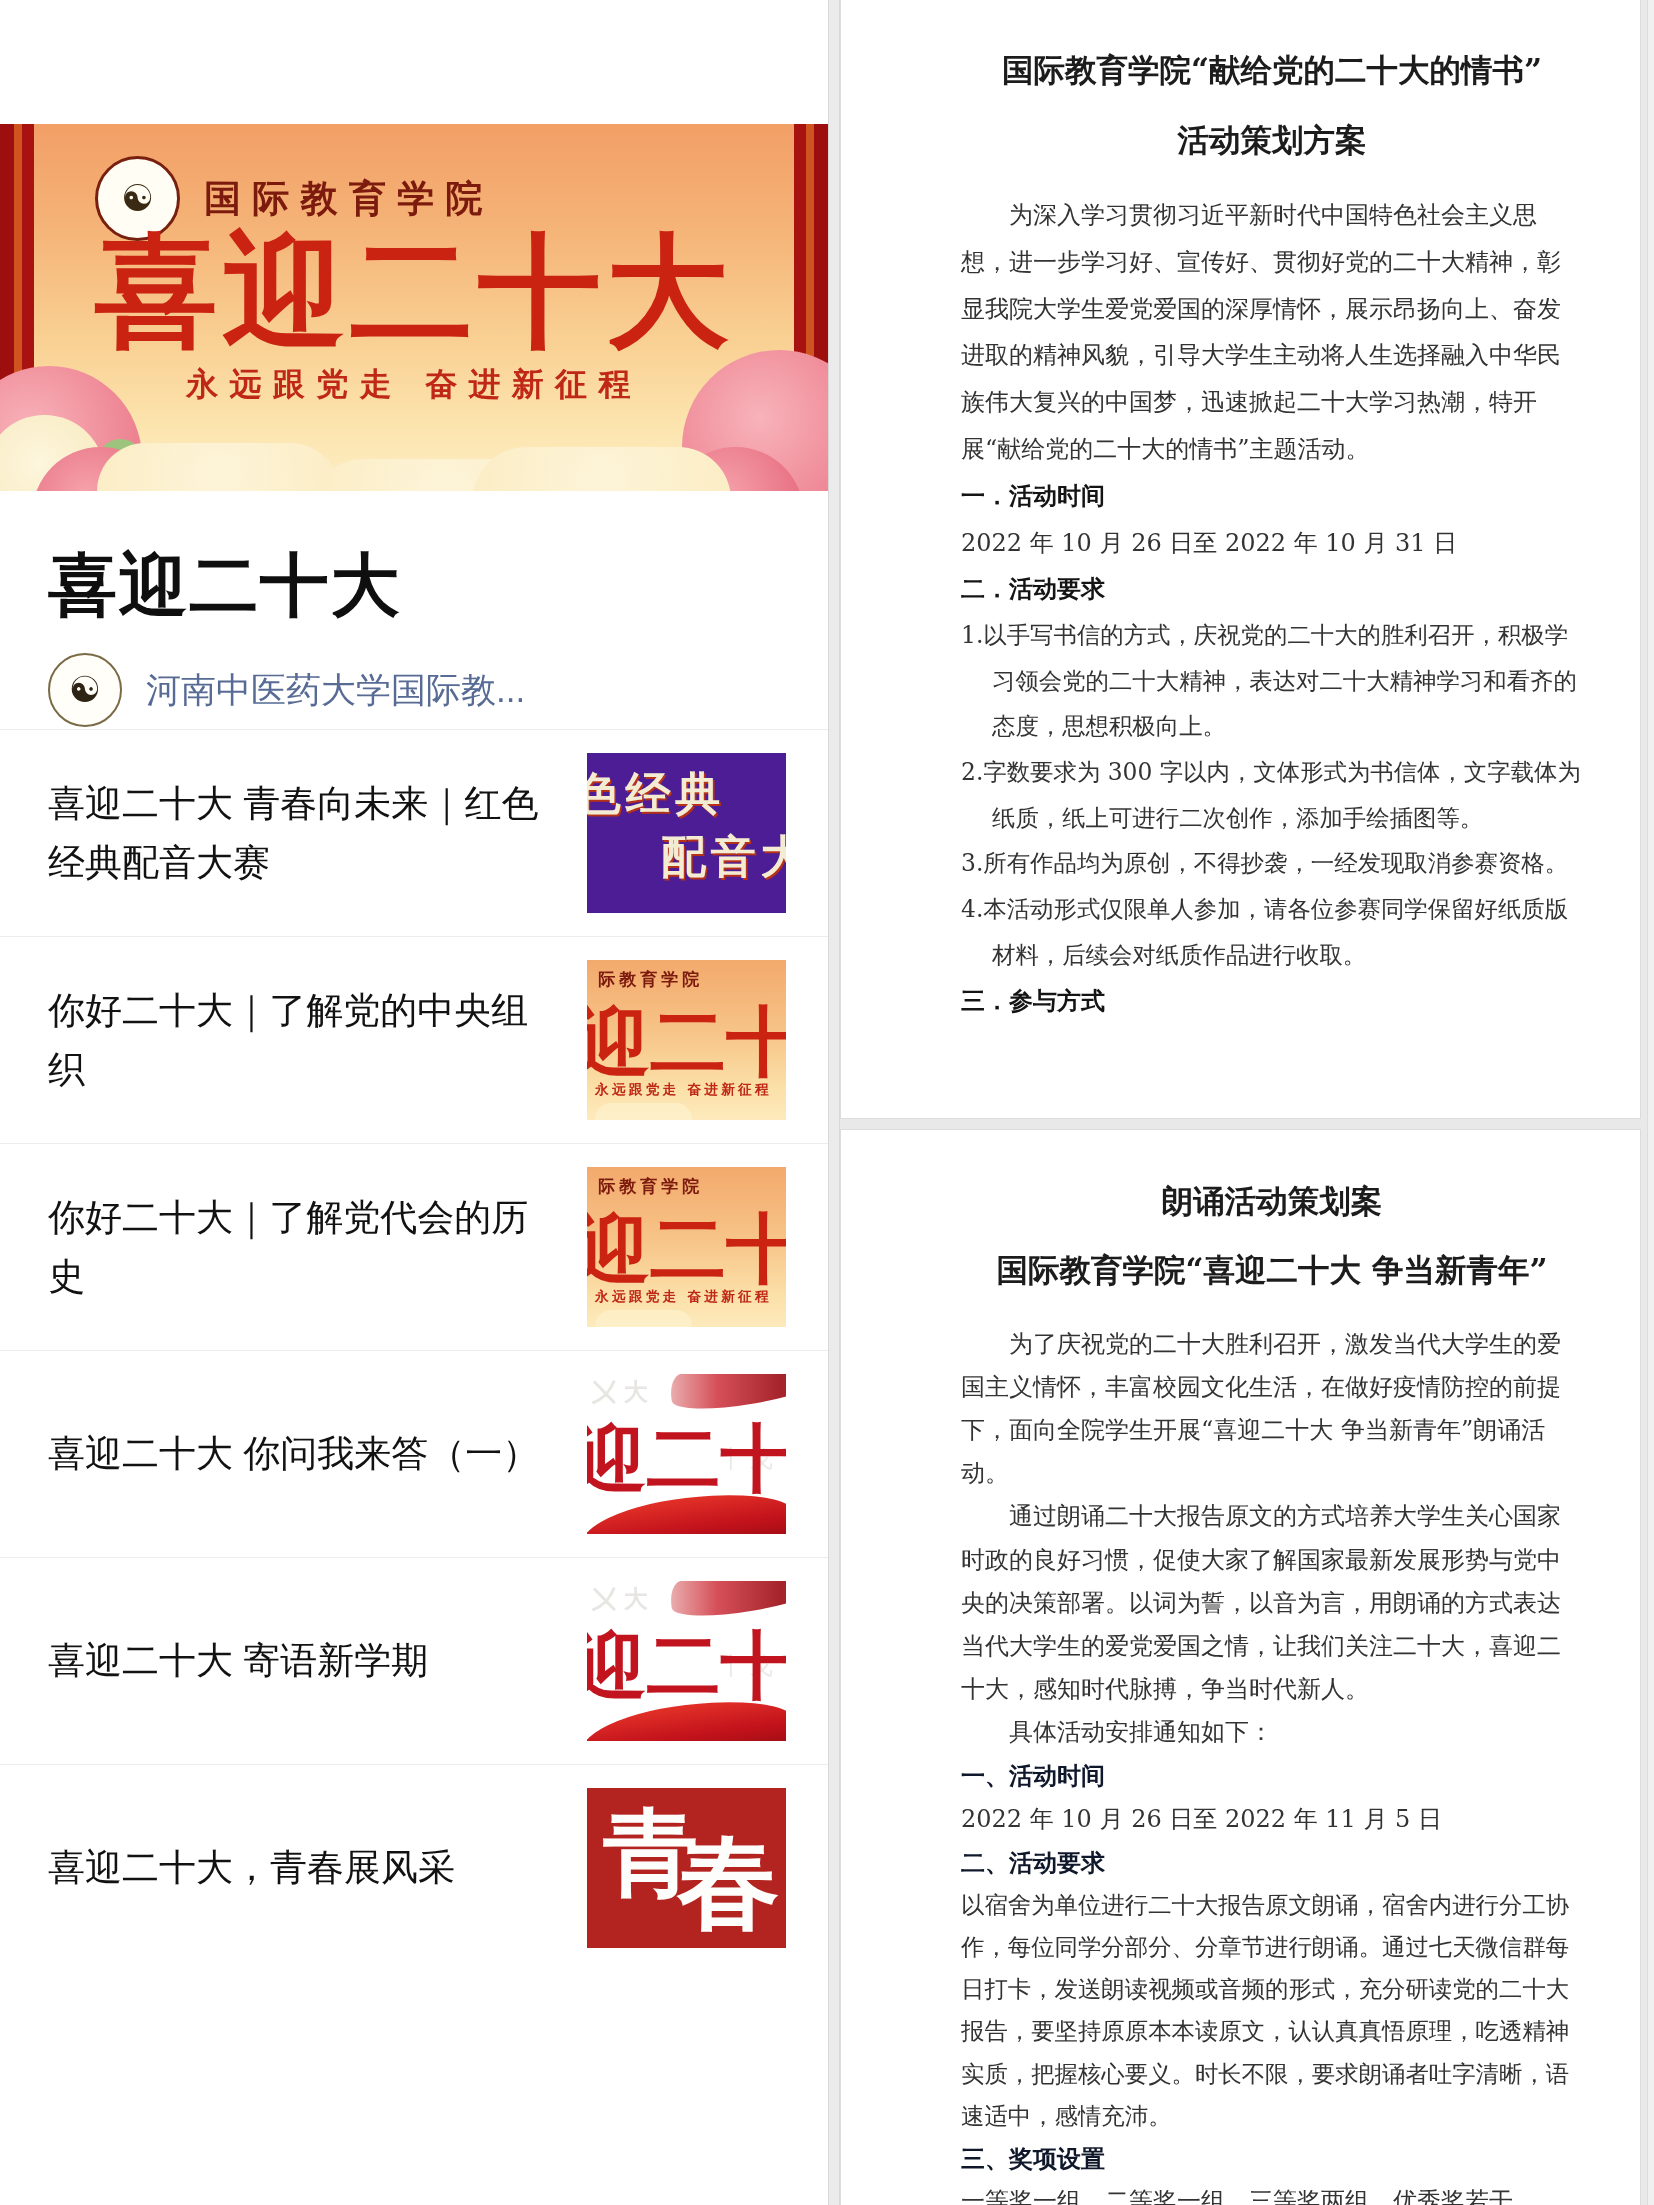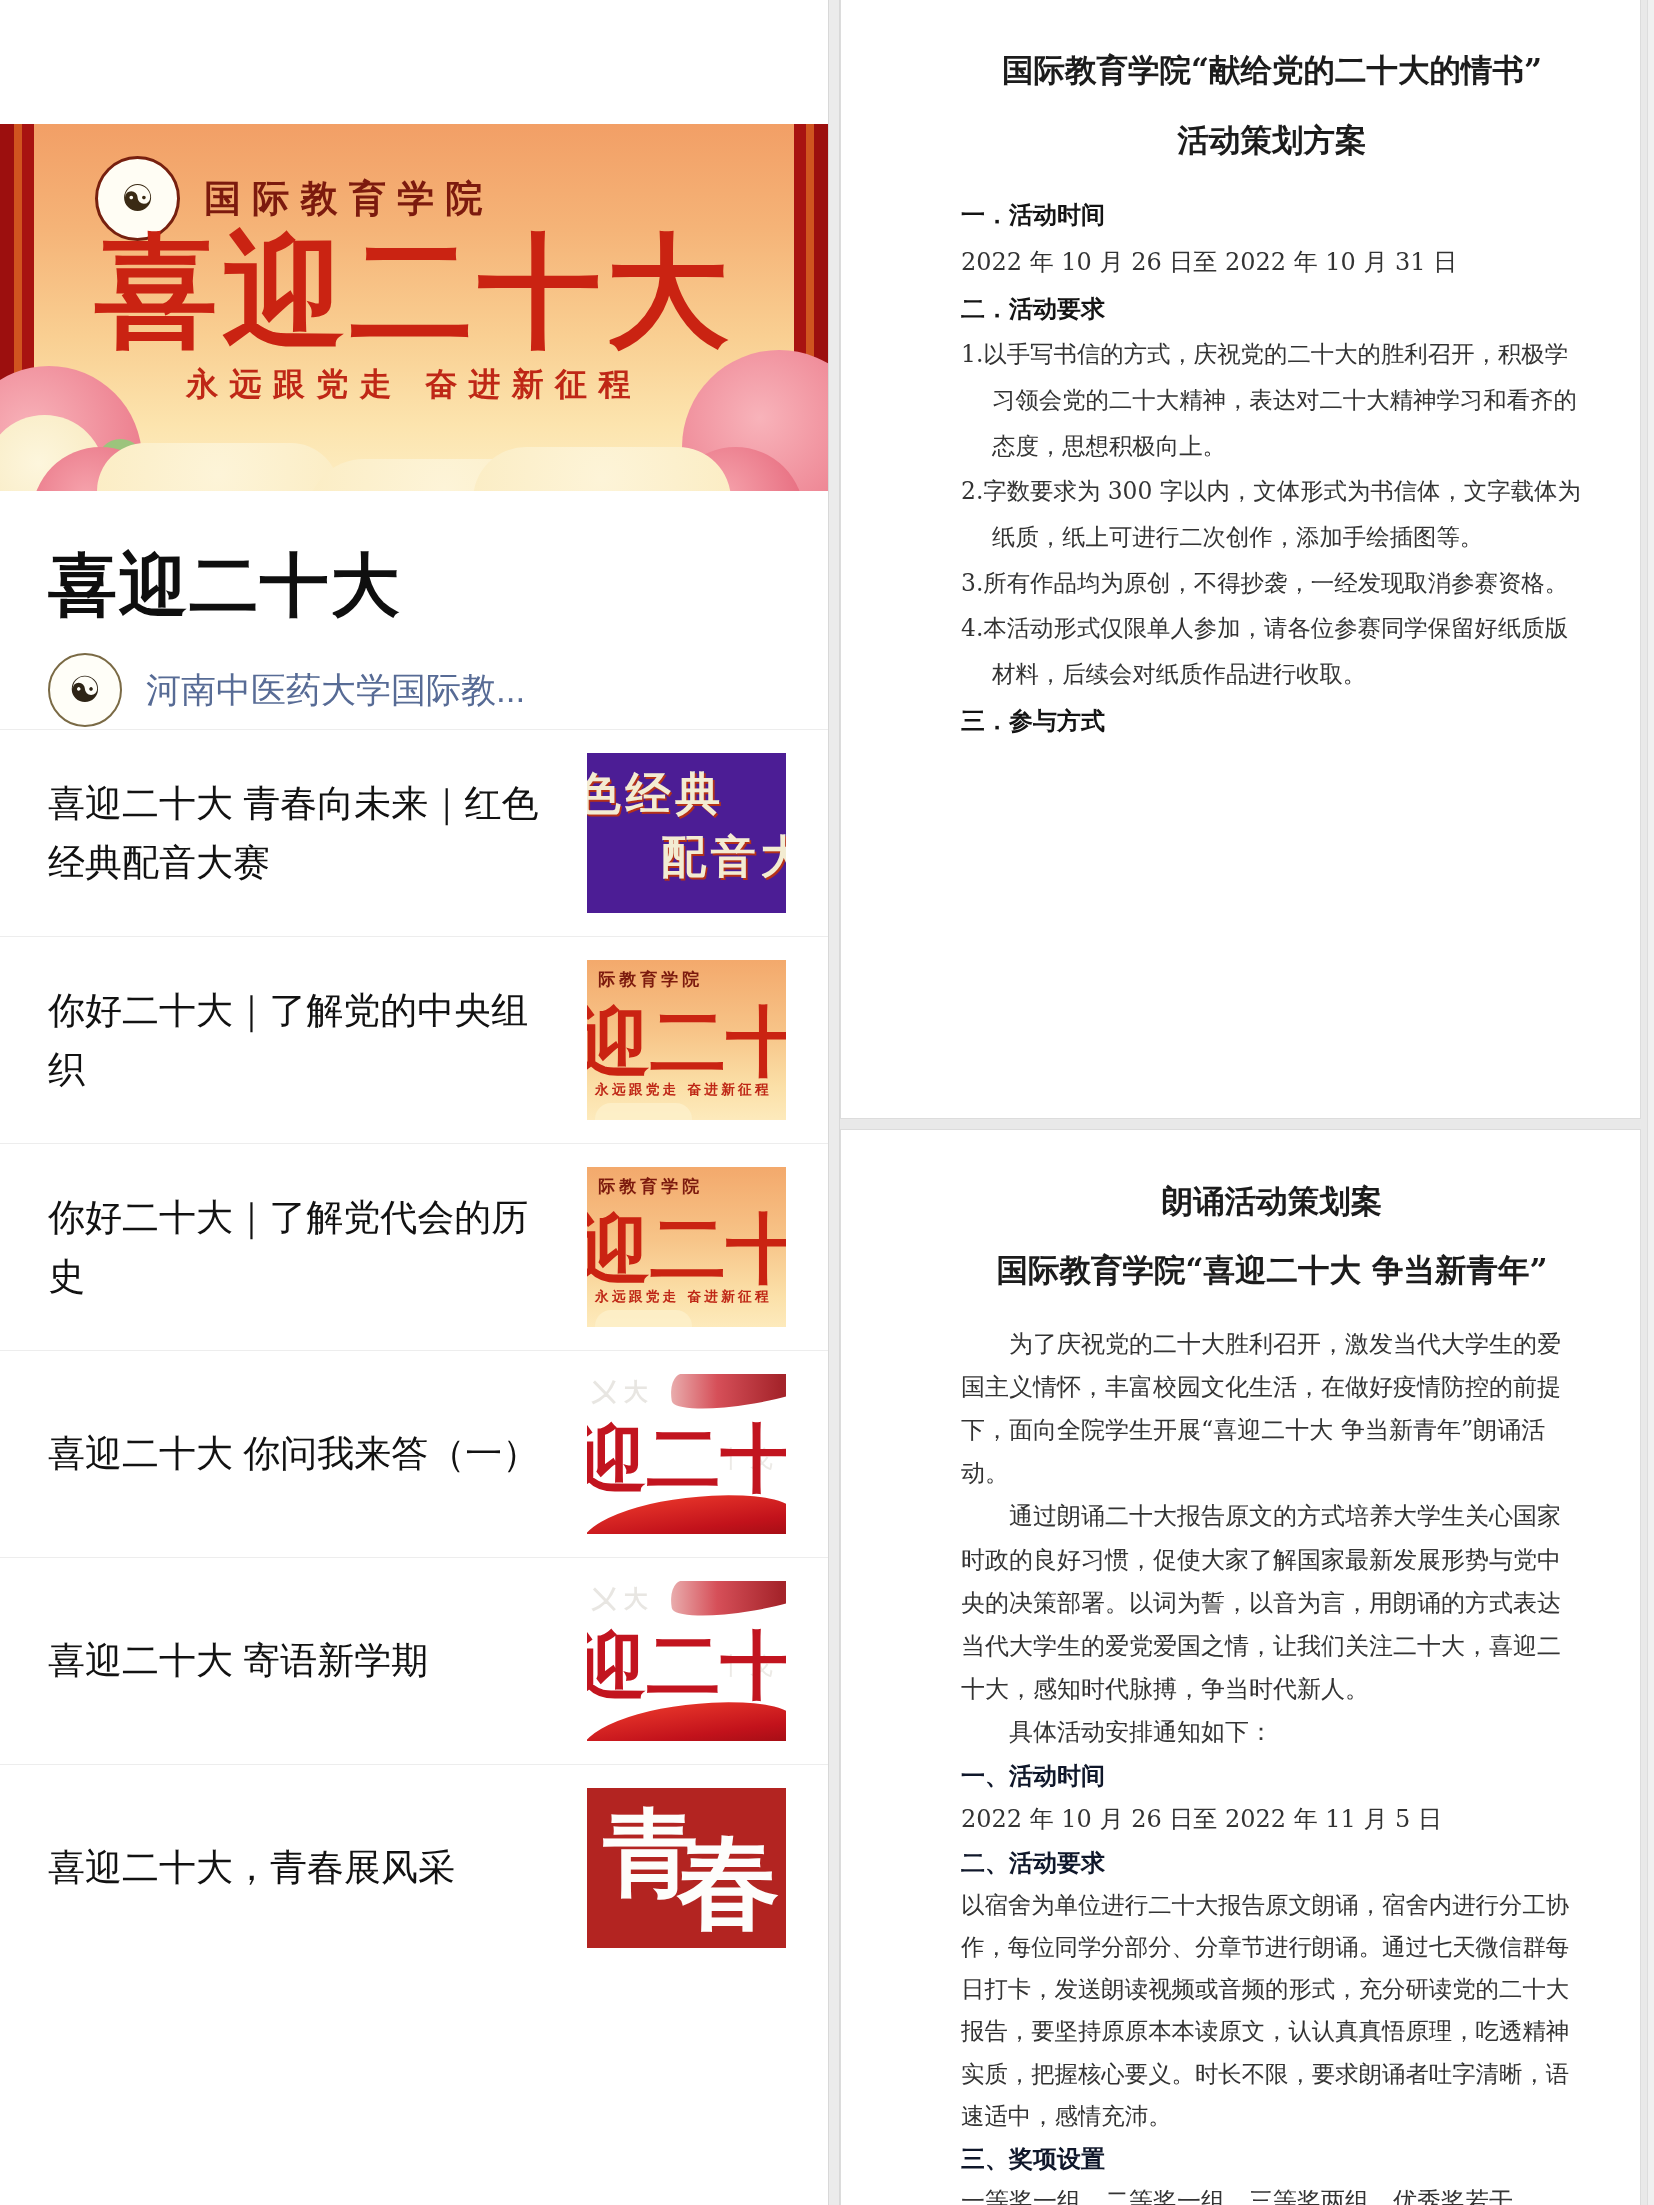--- a/index.html
+++ b/index.html
@@ -218,20 +218,21 @@
 
   <div class="right-panel">
 
     <div class="doc-page page-1">
       <div class="doc-inner">
         <div class="doc-title">
           <div>国际教育学院“献给党的二十大的情书”</div>
           <div>活动策划方案</div>
         </div>
         <div class="doc-body">
+          <p class="indent">为深入学习贯彻习近平新时代中国特色社会主义思想，进一步学习好、宣传好、贯彻好党的二十大精神，彰显我院大学生爱党爱国的深厚情怀，展示昂扬向上、奋发进取的精神风貌，引导大学生主动将人生选择融入中华民族伟大复兴的中国梦，迅速掀起二十大学习热潮，特开展“献给党的二十大的情书”主题活动。</p>
           <p class="d-h">一．活动时间</p>
           <p class="d-date">2022 年 10 月 26 日至 2022 年 10 月 31 日</p>
           <p class="d-h">二．活动要求</p>
           <p class="d-item">1.以手写书信的方式，庆祝党的二十大的胜利召开，积极学习领会党的二十大精神，表达对二十大精神学习和看齐的态度，思想积极向上。</p>
           <p class="d-item">2.字数要求为 300 字以内，文体形式为书信体，文字载体为纸质，纸上可进行二次创作，添加手绘插图等。</p>
           <p class="d-item">3.所有作品均为原创，不得抄袭，一经发现取消参赛资格。</p>
           <p class="d-item">4.本活动形式仅限单人参加，请各位参赛同学保留好纸质版材料，后续会对纸质作品进行收取。</p>
           <p class="d-h">三．参与方式</p>
         </div>
       </div>

